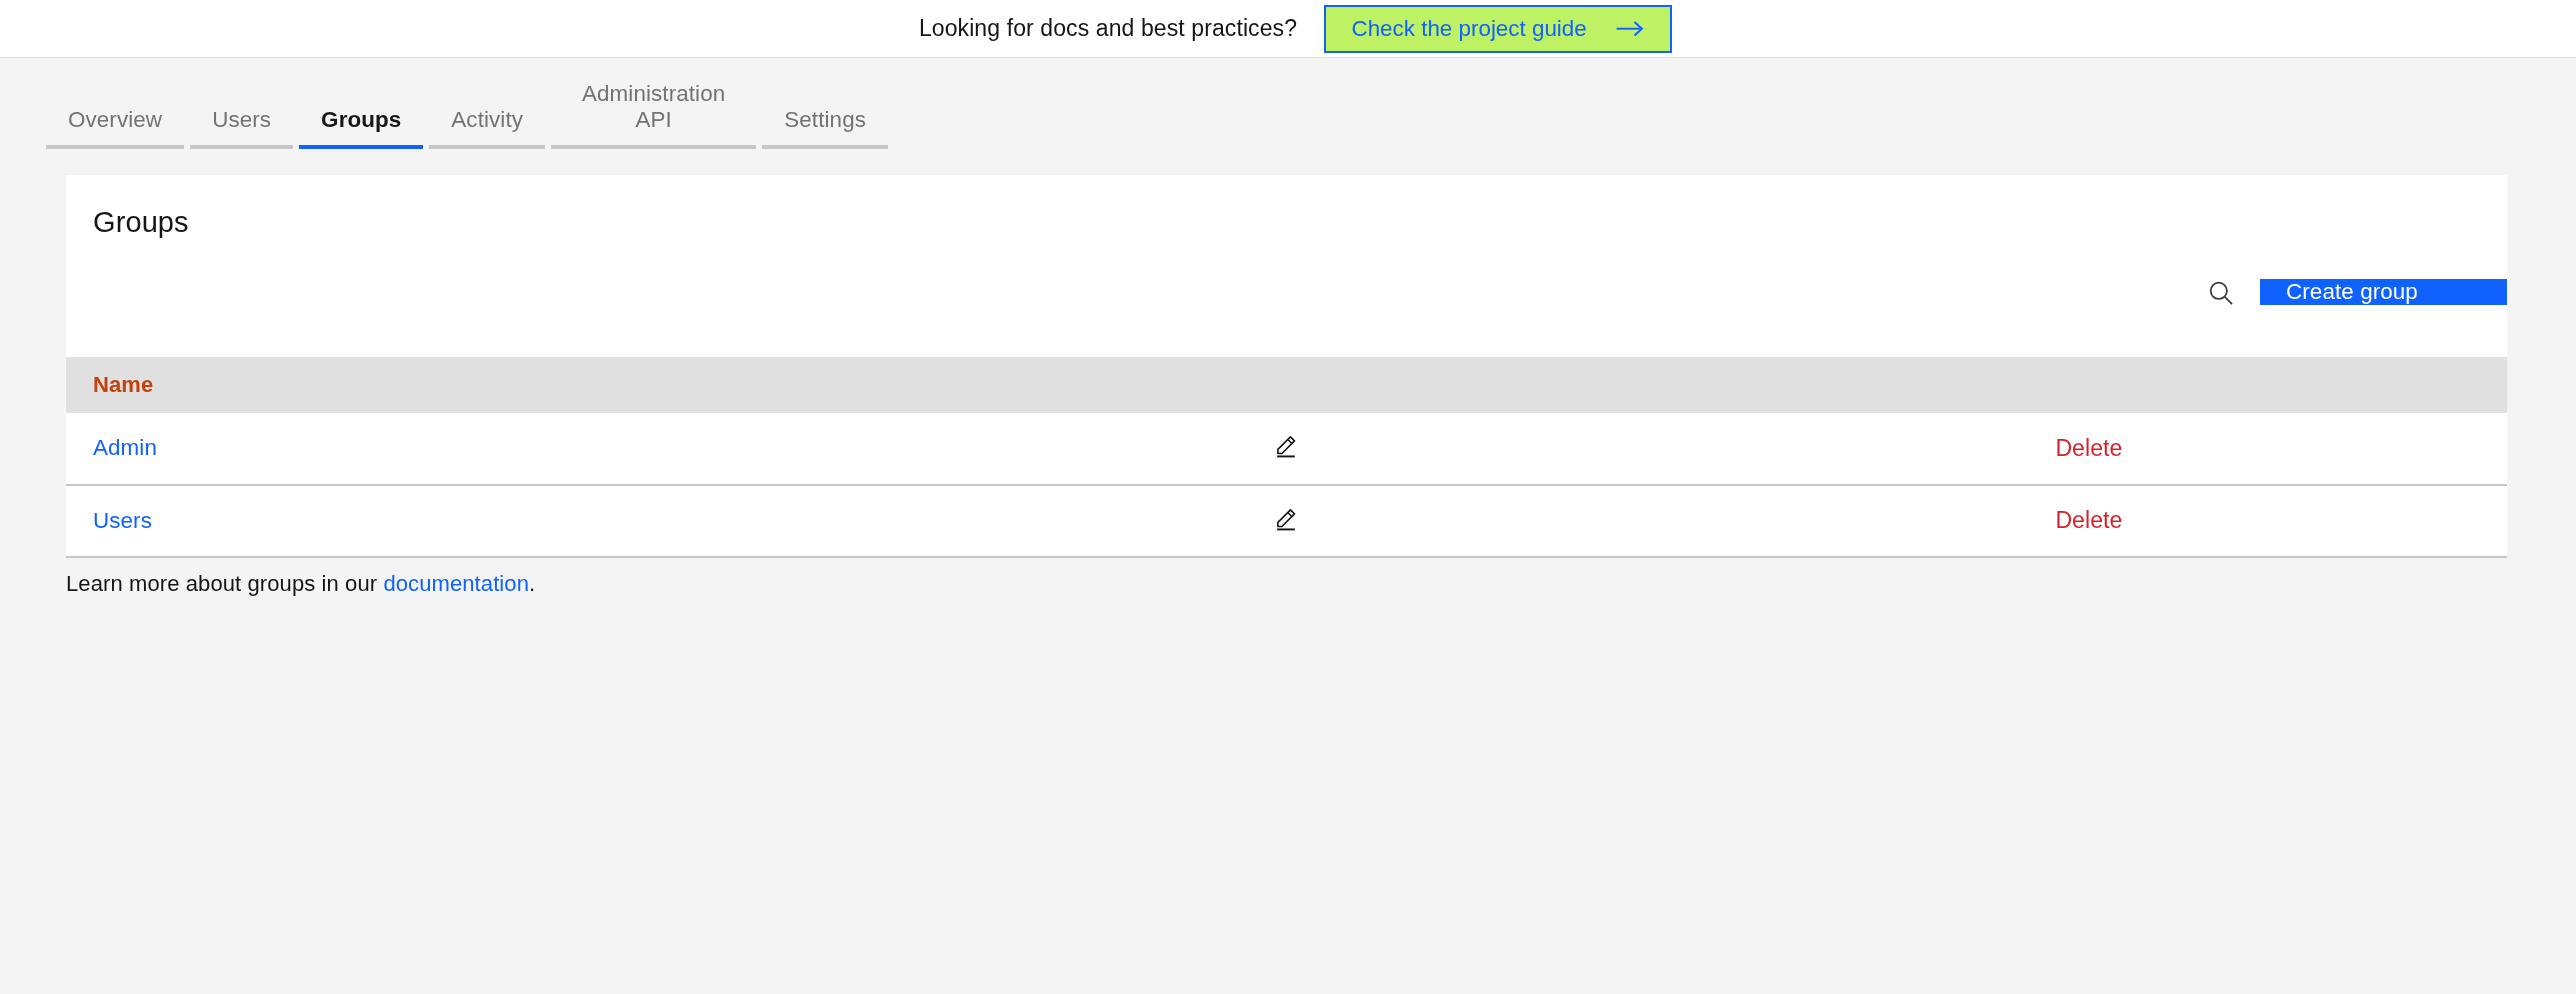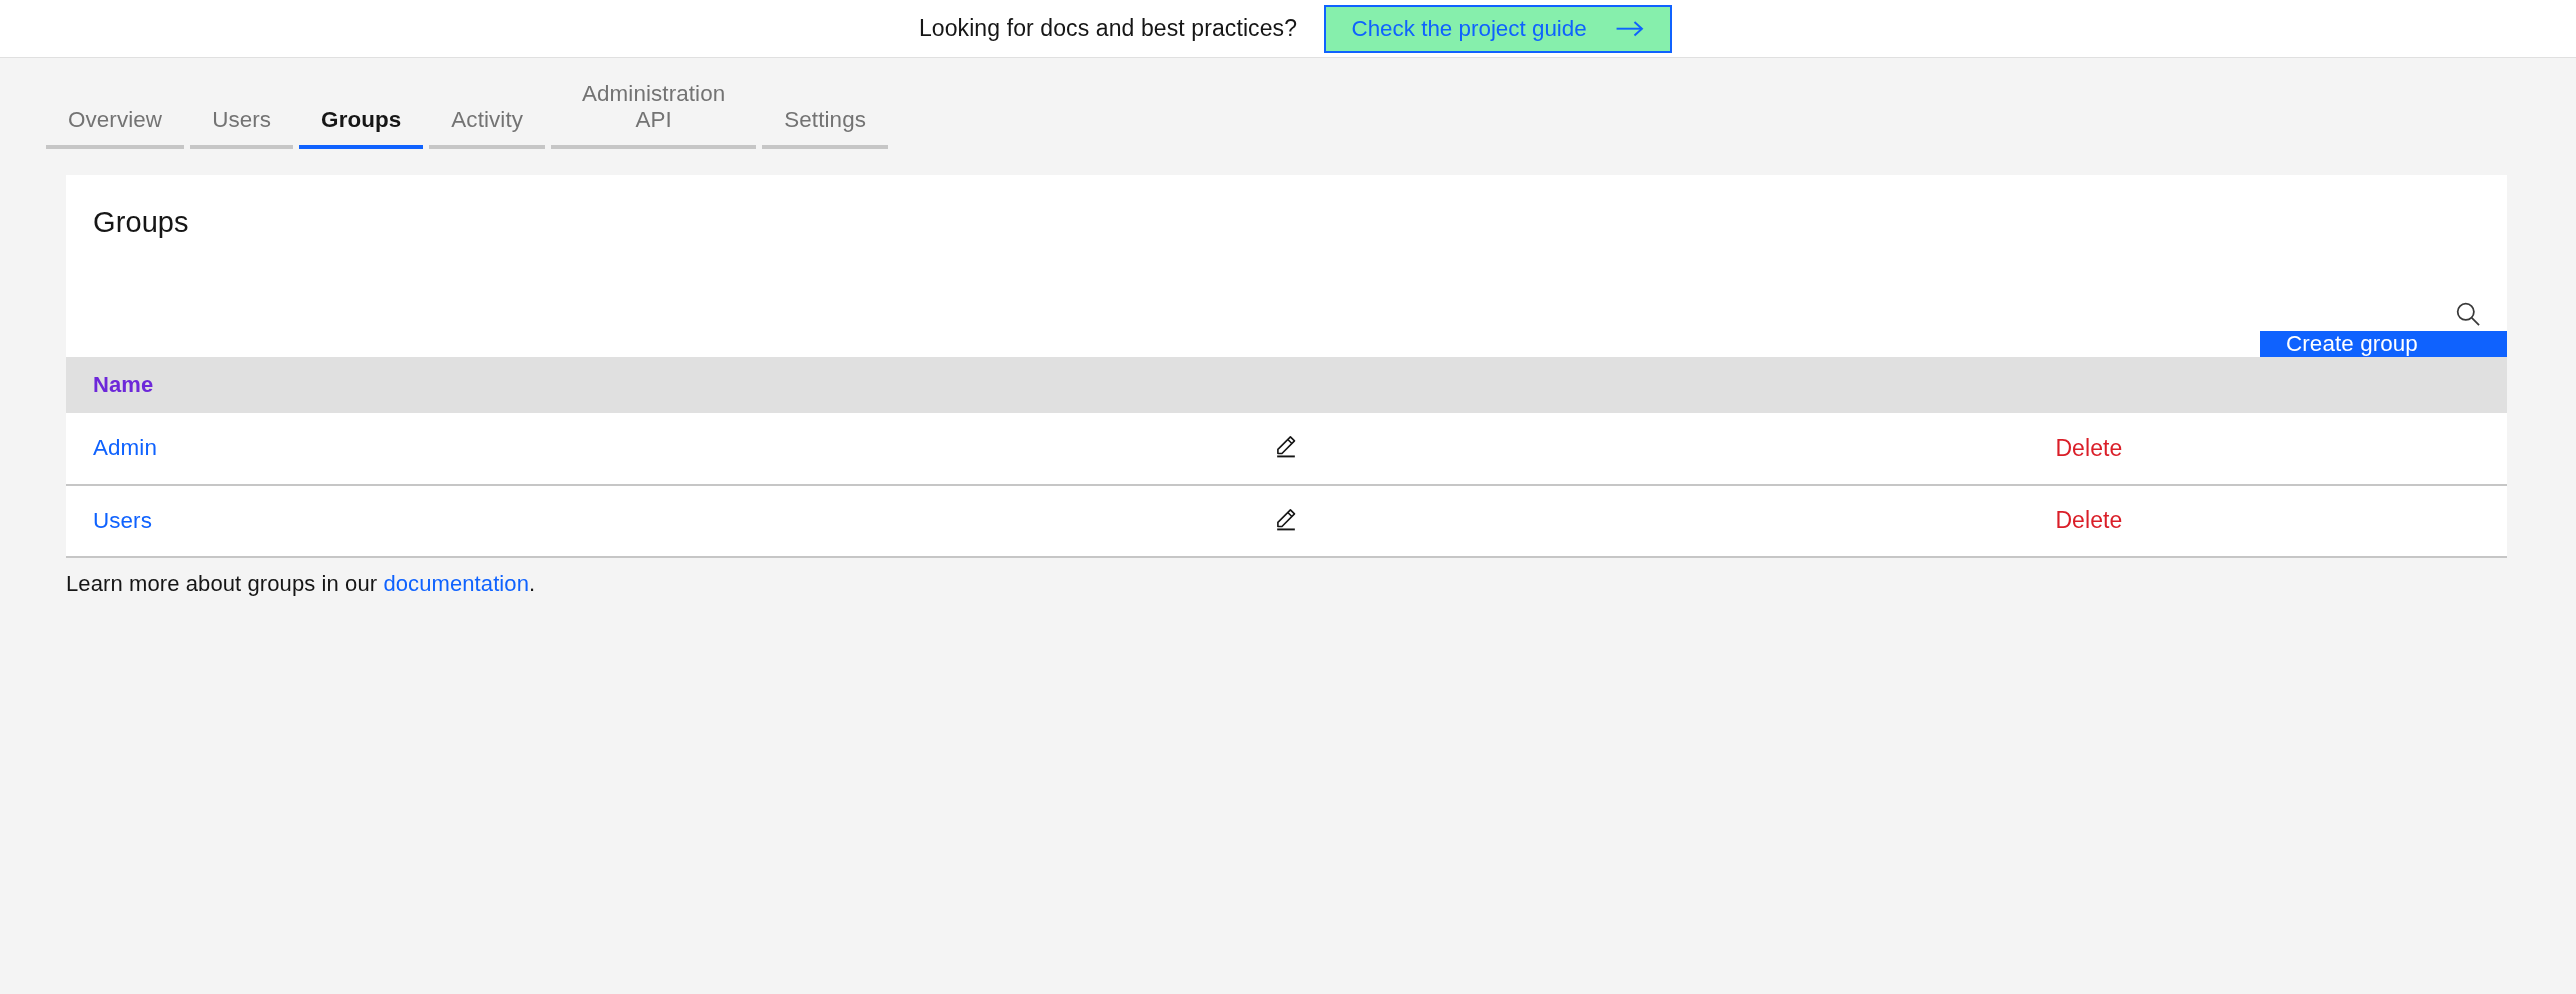--- a/index.html
+++ b/index.html
@@ -37,21 +37,21 @@
   }
 
   .promo-button {
     display: inline-flex;
     align-items: center;
     justify-content: space-between;
     height: 48px;
     min-width: 348px;
     padding: 0 25.4px 0 25.4px;
     border: 2.2px solid #0f62fe;
-    background: #86efac;
+    background: #bef264;
     color: #0f62fe;
     font-size: 22.4px;
     font-family: "Liberation Sans", sans-serif;
     cursor: pointer;
     white-space: nowrap;
     gap: 17px;
   }
 
   .promo-button .arrow-icon {
     display: inline-flex;
@@ -119,25 +119,24 @@
   .card-header {
     padding: 31px 0 0 27px;
     font-size: 29px;
     font-weight: 400;
     color: #161616;
     letter-spacing: 0.1px;
   }
 
   .toolbar {
     display: flex;
-    align-items: flex-end;
+    align-items: flex-start;
     justify-content: flex-end;
     height: 78px;
     margin-top: 40px;
-    flex-direction: column;
   }
 
   .search-icon-btn {
     width: 78px;
     display: flex;
     align-items: center;
     justify-content: center;
     background: transparent;
     border: none;
     cursor: pointer;
@@ -161,21 +160,21 @@
     width: 100%;
     border-collapse: collapse;
     table-layout: fixed;
   }
 
   .grp-table thead th {
     background: #e0e0e0;
     height: 56px;
     font-size: 22px;
     font-weight: bold;
-    color: #6d28d9;
+    color: #c2410c;
     text-align: left;
     padding-left: 27px;
     letter-spacing: 0.1px;
   }
 
   .grp-table tbody td {
     height: 72px;
     background: #ffffff;
     border-bottom: 2.2px solid #c6c6c6;
     vertical-align: middle;

